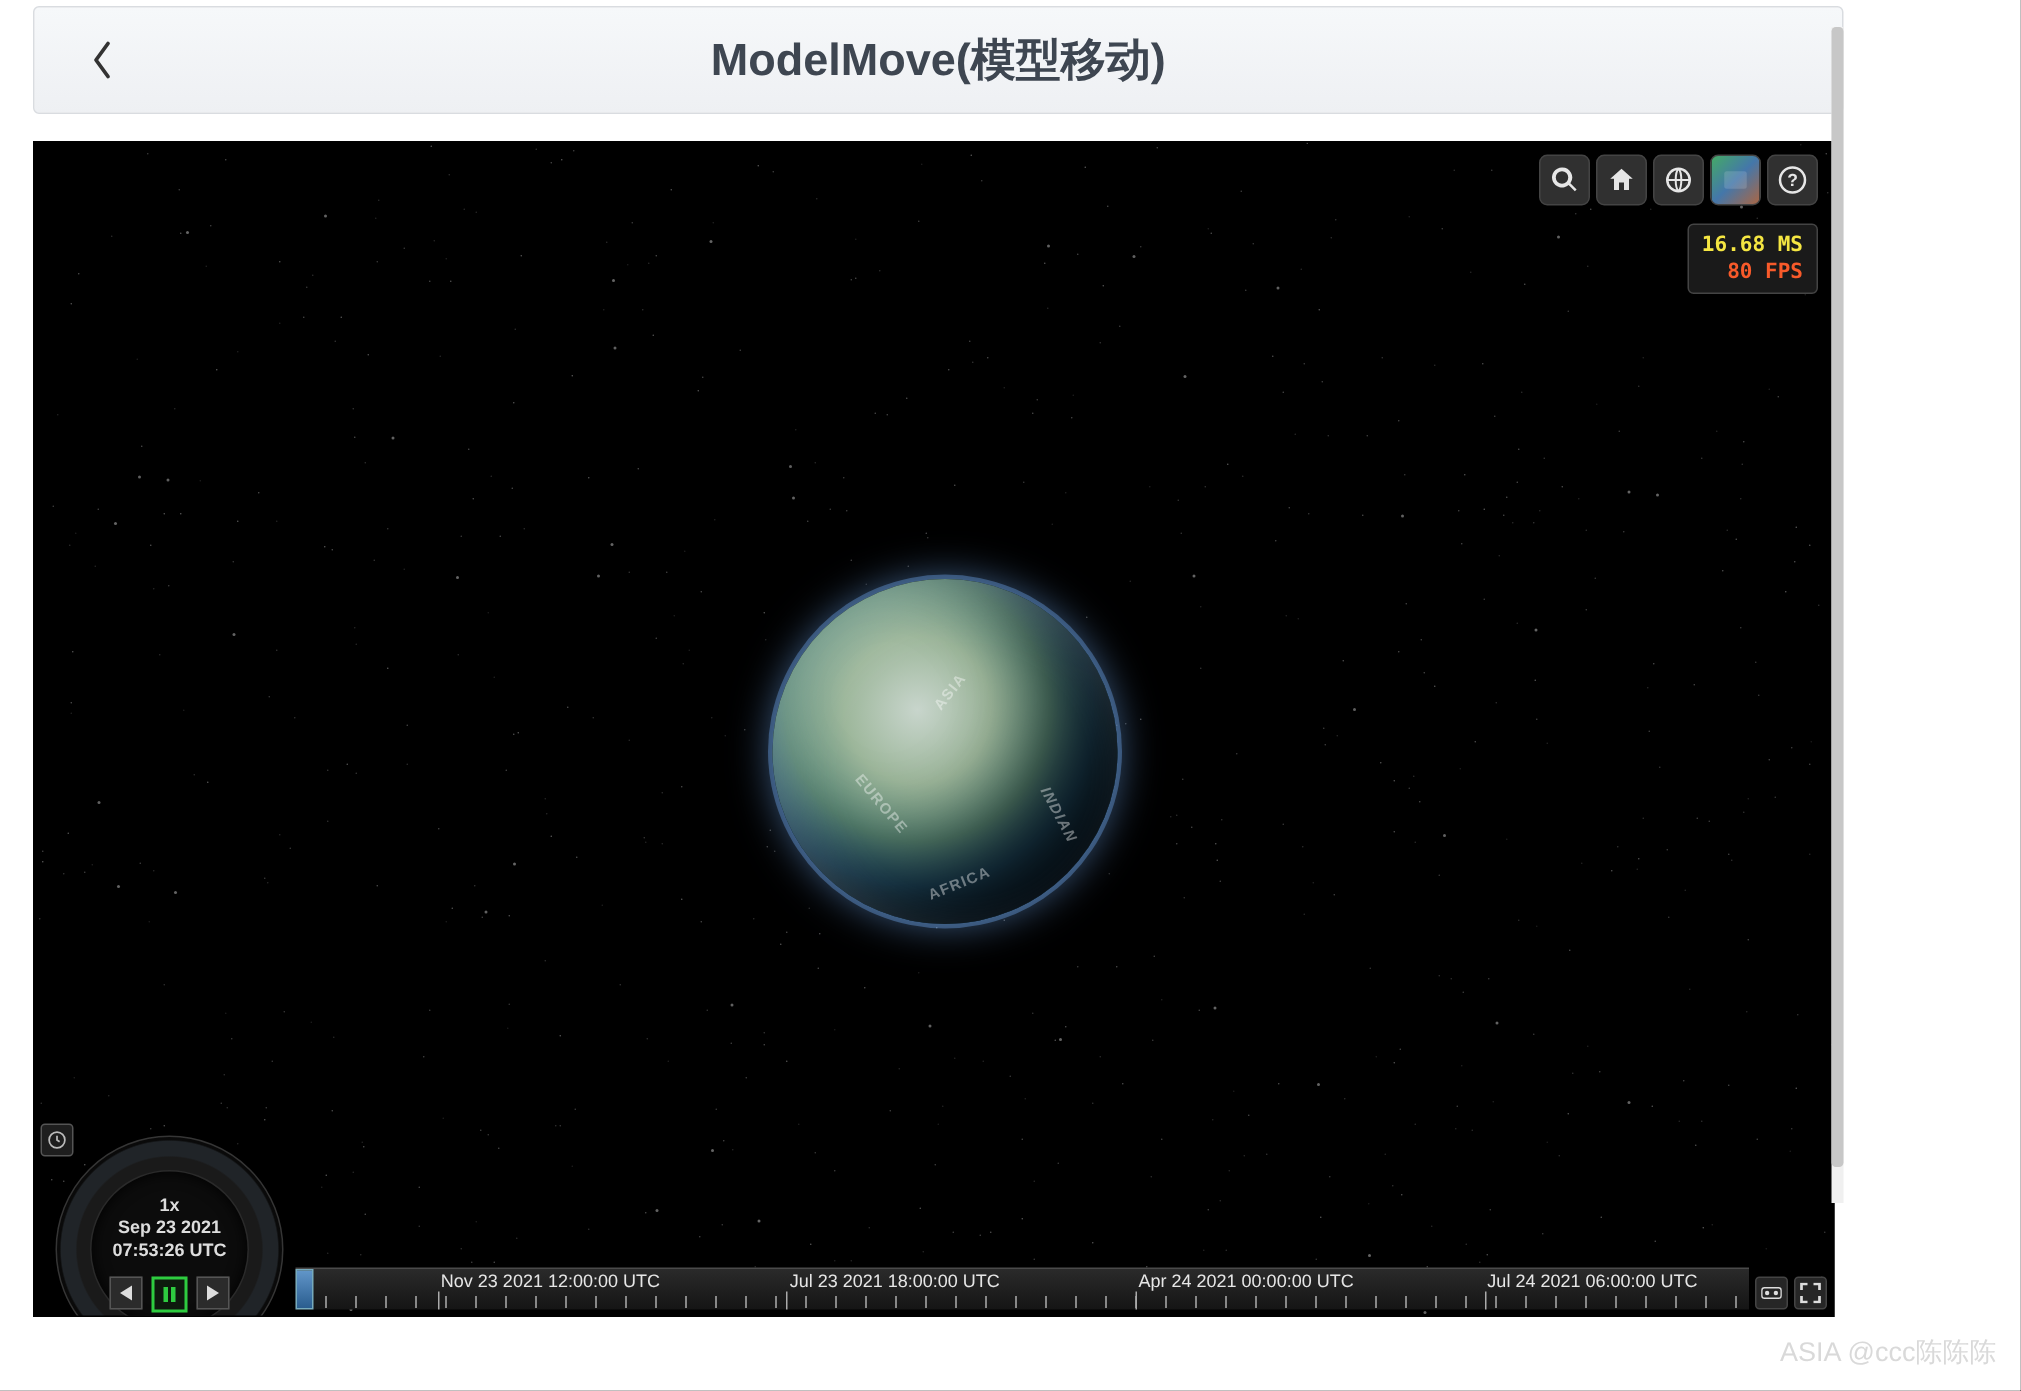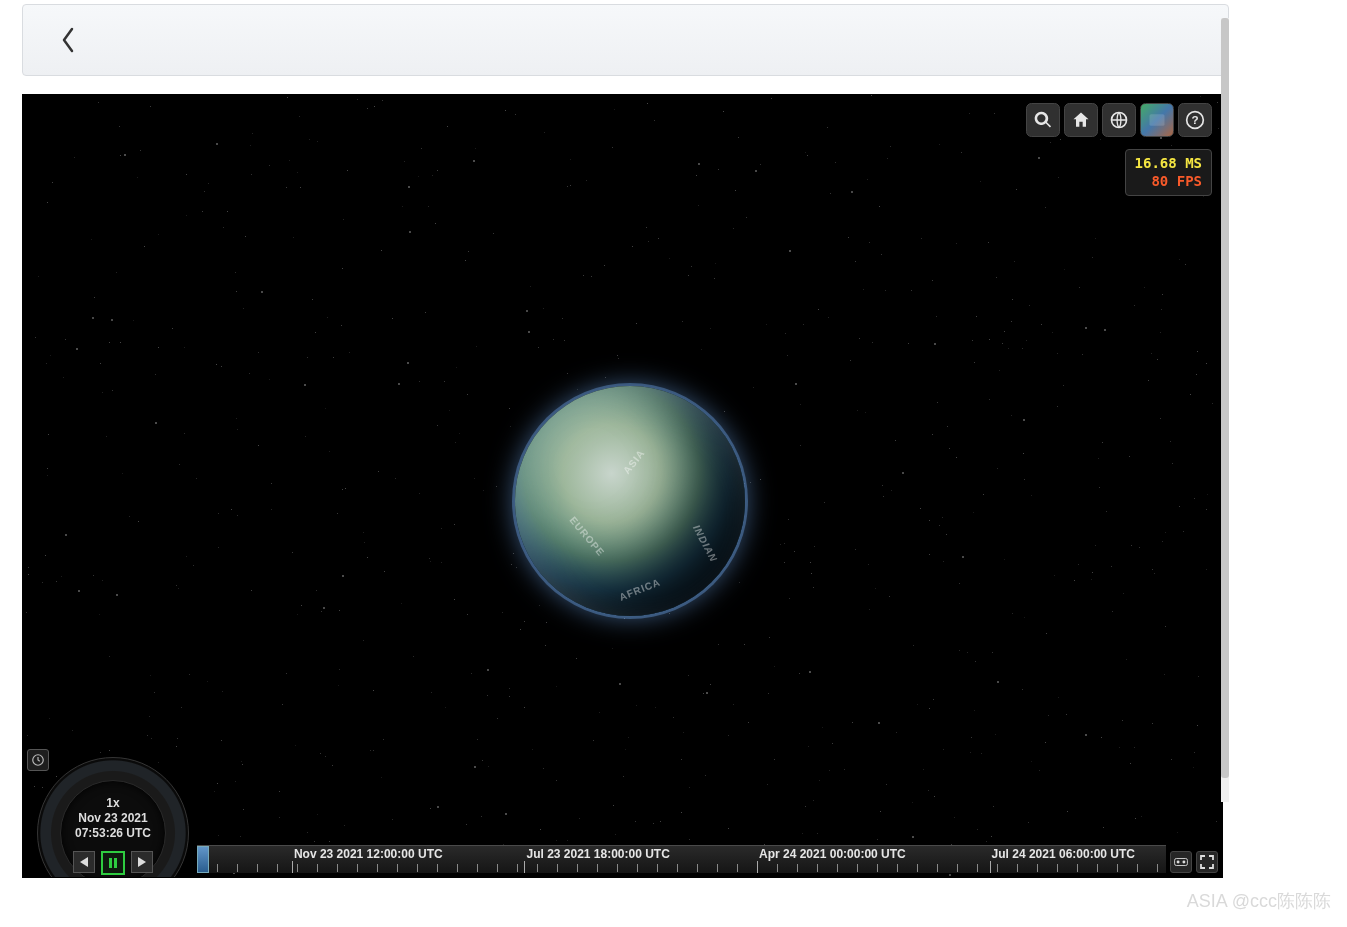--- a/index.html
+++ b/index.html
@@ -49,41 +49,42 @@
   .ctrl.play-pause svg{fill:#2ecc40;}
   
   .credits { position:absolute; left:176px; bottom:34px; color:#d0d0d0; font-size:13px; display:flex; align-items:center; gap:0; font-weight:500;}
   .logo { display:flex; align-items:center; gap:5px; background:#0b1a22; padding:3px 8px; border-radius:3px; margin-right:4px;}
   .logo-mark { width:18px; height:18px; border-radius:50%; background:linear-gradient(135deg,#2dd3c8,#1290b8); position:relative;}
   .logo-mark::after{content:"";position:absolute;inset:3px 3px auto auto;width:7px;height:7px;background:#fff;border-radius:50%;}
   .logo-text { font-weight:800; letter-spacing:.5px; font-size:14px; color:#f0f0f0;}
   .logo-ion { font-weight:300; color:#b8c5cc; margin-left:2px;}
   .attr-link { text-decoration:underline; margin-left:4px;}
   
-  .timeline { position:absolute; left:174px; right:56px; bottom:4px; height:28px; background:linear-gradient(#2a2a2a,#151515); border-top:1px solid #4a4a4a; font-size:12px; color:#e6e6e6; font-weight:700;text-align:center;}
+  .timeline { position:absolute; left:174px; right:56px; bottom:4px; height:28px; background:linear-gradient(#2a2a2a,#151515); border-top:1px solid #4a4a4a; font-size:12px; color:#e6e6e6; font-weight:400;text-align:center;}
   .timeline-needle { position:absolute; left:0; top:0; width:12px; height:100%; background:linear-gradient(#6196c9,#2a5d8f); border:1px solid #7ab; }
   .tick { position:absolute; top:1px; font-size:12px;}
   .tick::before { content:""; position:absolute; left:-2px; top:14px; width:1px; height:12px; background:#aaa;}
   .minor-ticks { position:absolute; bottom:1px; left:0; right:0; height:8px;
     background-image: repeating-linear-gradient(90deg,#888 0 1px, transparent 1px 20px);}
   .right-ctl { position:absolute; right:4px; bottom:4px; display:flex; gap:4px;}
   .rc { width:22px; height:22px; background:#262626; border:1px solid #444; display:flex; align-items:center; justify-content:center; border-radius:3px;}
   .rc svg { fill:#ddd; width:14px; height:14px;}
   .watermark { position:absolute; right:16px; bottom:14px; color:#cfcfcf; font-size:18px; opacity:.78;}
 </style>
 </head>
 <body>
 
 <div class="frame">
   <div class="header">
     <div class="back">
       <svg viewBox="0 0 16 28">
           <path d="M12 3 L4 14 L12 25" stroke="#333" stroke-width="2.5" fill="none" stroke-linecap="round" stroke-linejoin="round"></path>
         </svg>
     </div>
+    <div class="title">ModelMove(模型移动)</div>
   </div>
 
   <div class="viewer-wrap">
     <div class="space" id="space">
         <div class="star" style="left: 88.5884%; top: 81.7627%; opacity: 0.83; height: 2px; width: 2px;"></div>
         <div class="star" style="left: 76.9847%; top: 56.193%; opacity: 0.68;"></div>
         <div class="star" style="left: 59.5941%; top: 5.3918%; opacity: 0.67;"></div>
         <div class="star" style="left: 78.083%; top: 71.0258%; opacity: 0.44;"></div>
         <div class="star" style="left: 74.1182%; top: 94.7617%; opacity: 0.85; height: 2px; width: 2px;"></div>
         <div class="star" style="left: 89.3664%; top: 18.266%; opacity: 0.33;"></div>
@@ -829,21 +830,21 @@
       <div class="sys-clock">
           <svg viewBox="0 0 24 24">
             <circle cx="12" cy="12" r="9"></circle>
             <path d="M12 7v5l3 2"></path>
           </svg>
         </div>
       <div class="ring">
         <div class="ring-inner"></div>
         <div class="clock-txt">
           <div>1x</div>
-          <div>Nov 23 2021</div>
+          <div>Sep 23 2021</div>
           <div>07:53:26 UTC</div>
         </div>
         <div class="controls">
           <div class="ctrl">
               <svg viewBox="0 0 12 12">
                 <path d="M10 1v10L2 6z"></path>
               </svg>
             </div>
           <div class="ctrl play-pause">
               <svg viewBox="0 0 12 12">

